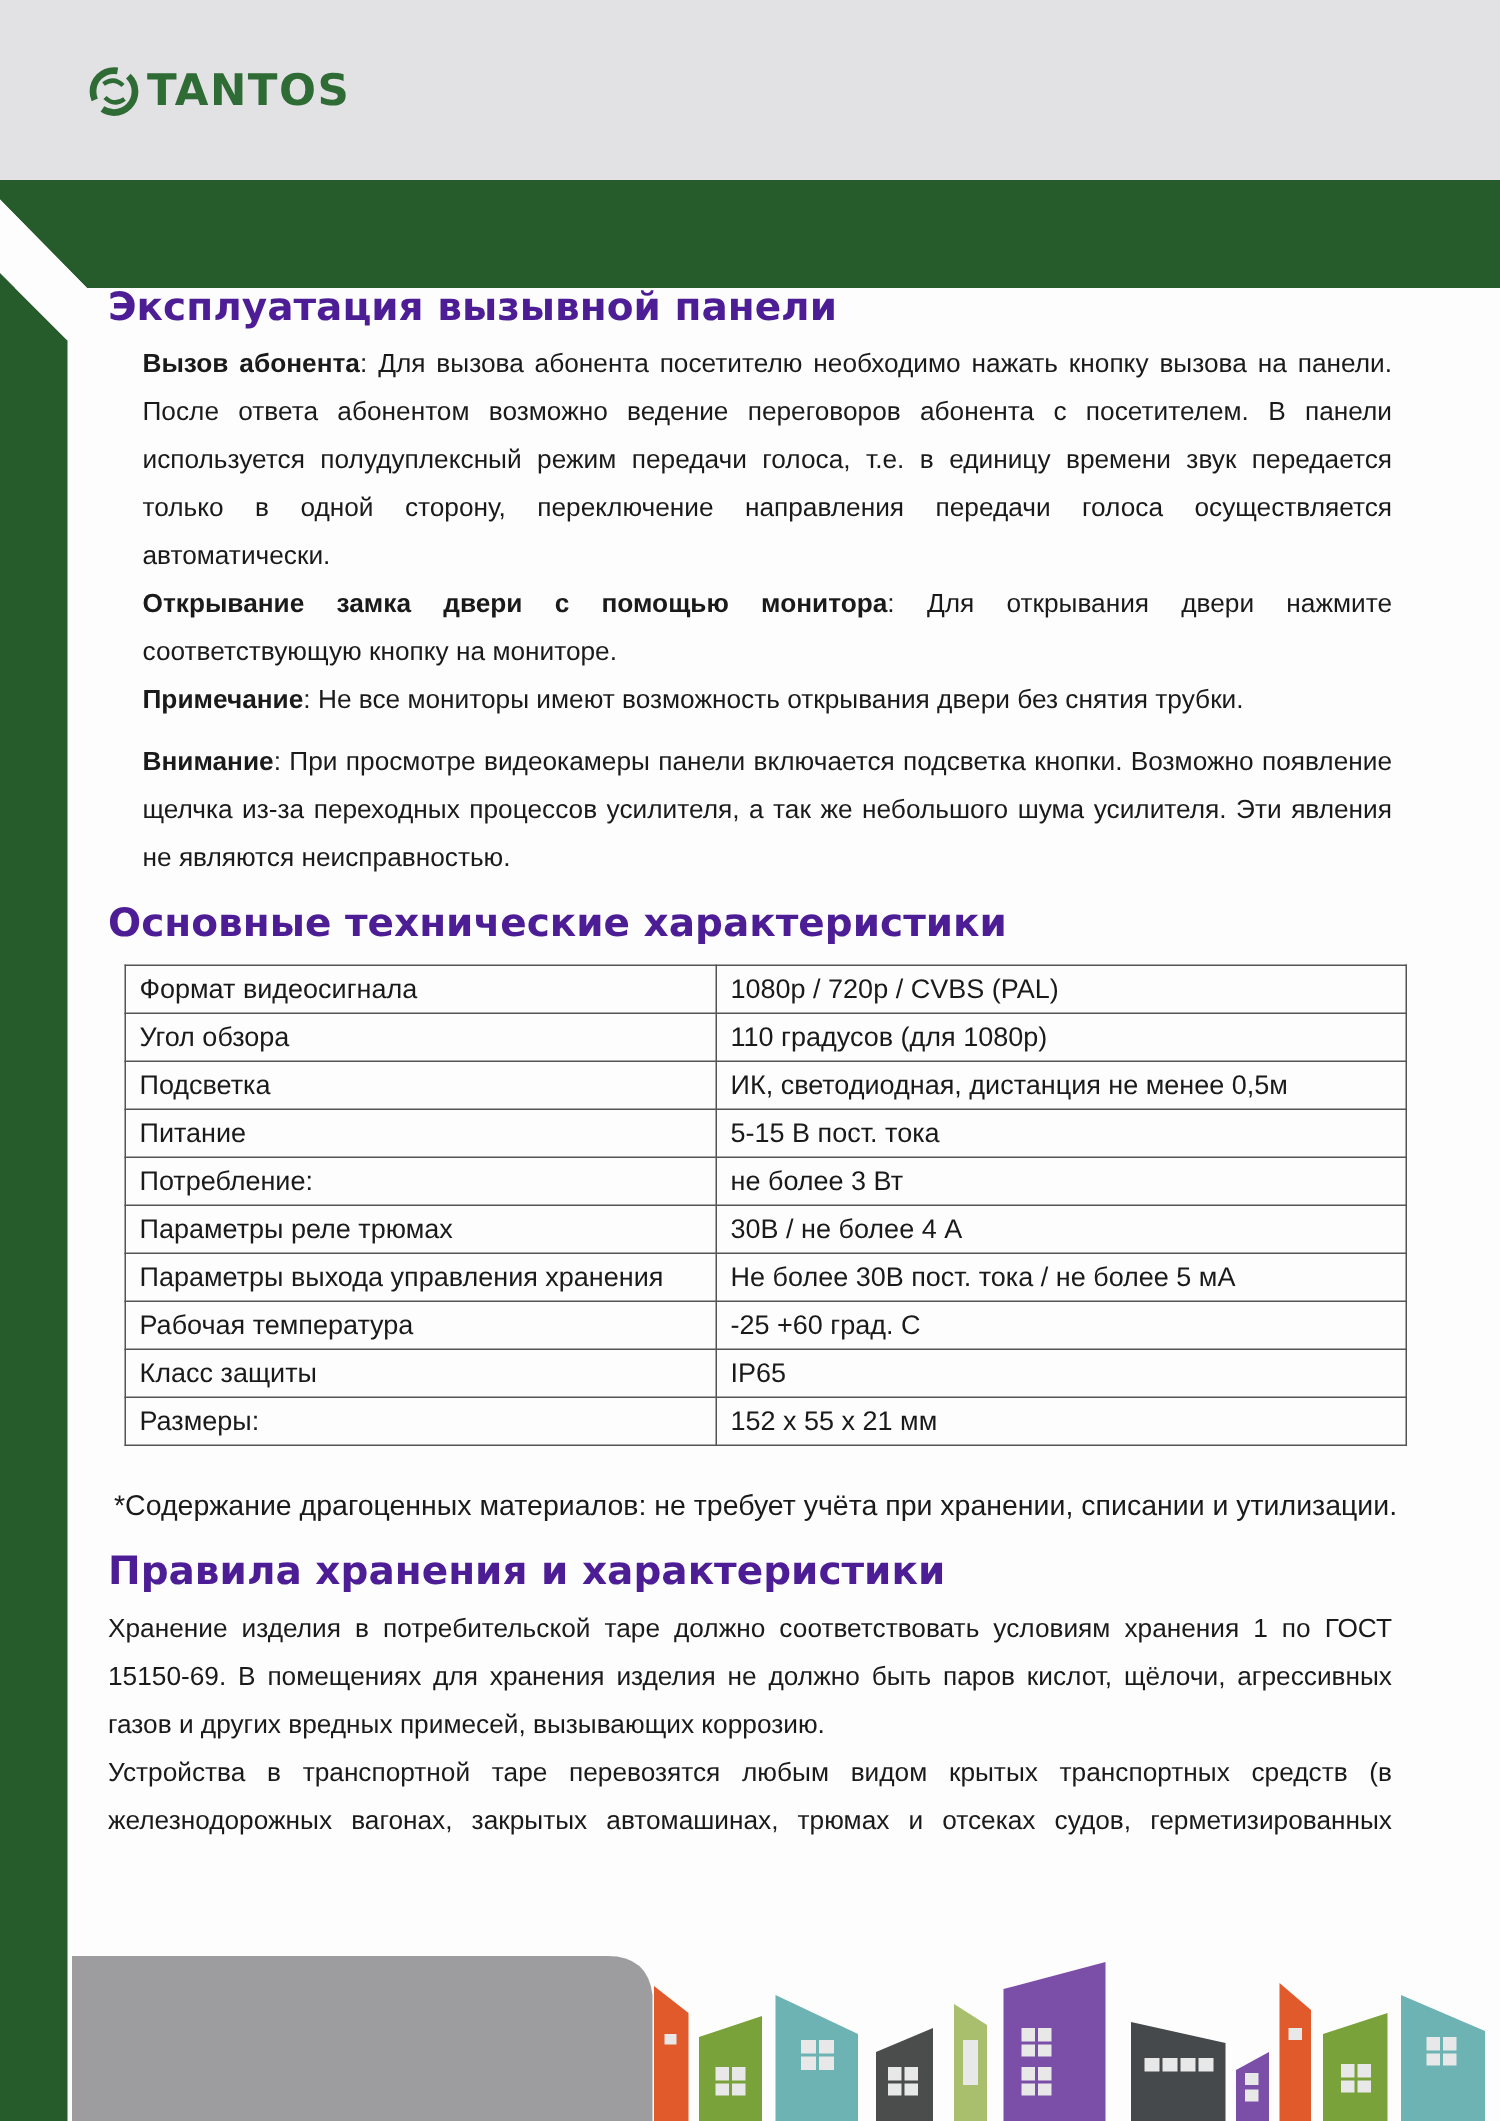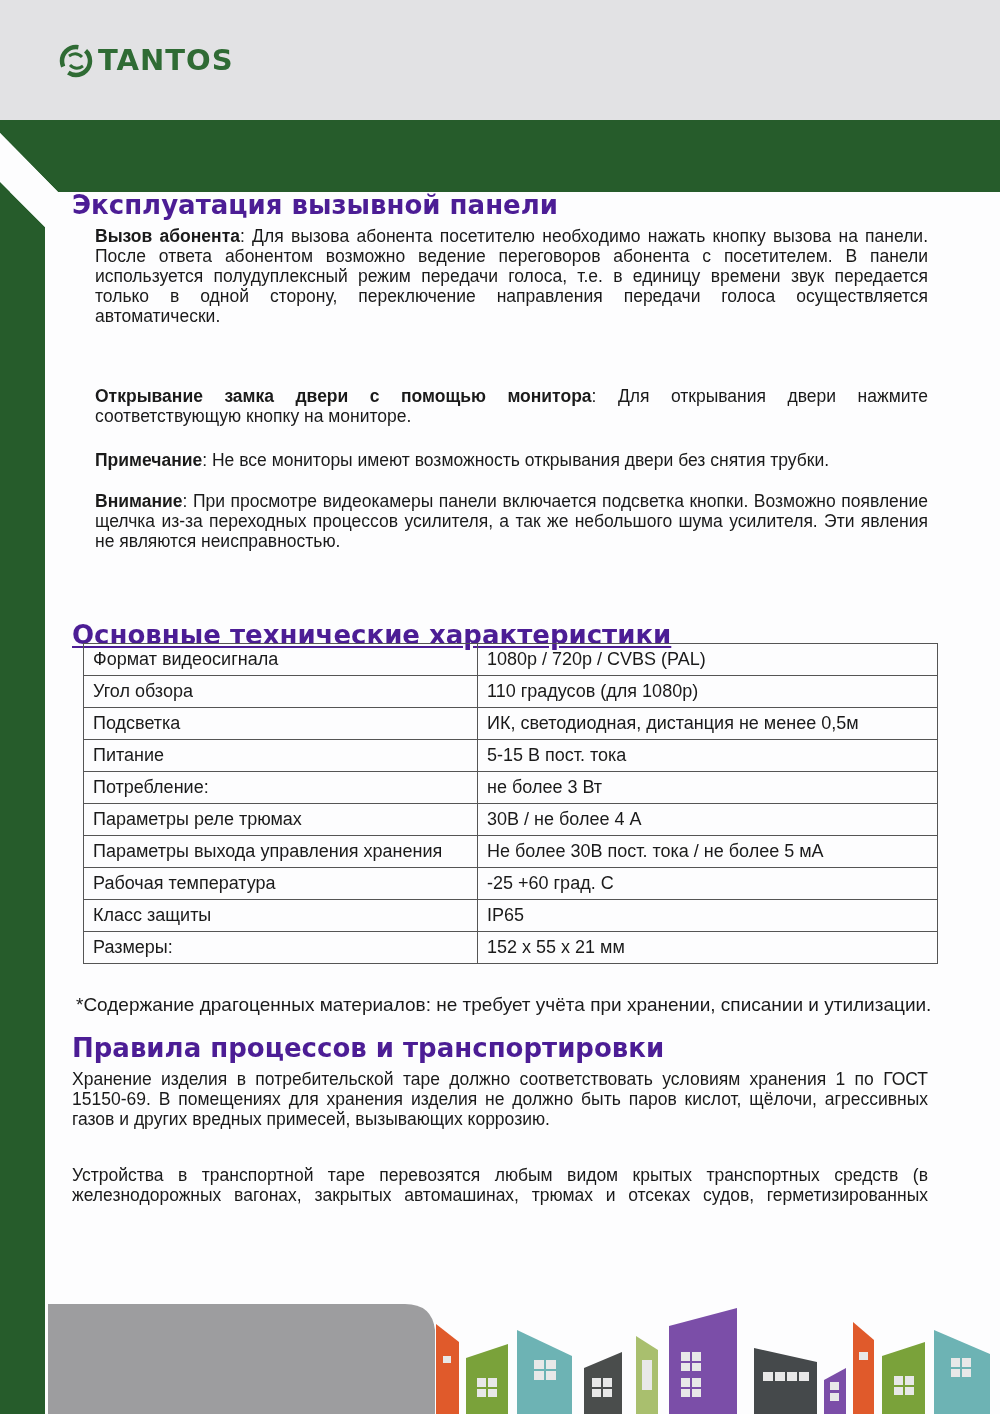--- a/index.html
+++ b/index.html
@@ -23,21 +23,21 @@
       font-size: 29px; letter-spacing: 1px; color: #2f6b34;
     }
     .deco-svg { position: absolute; left: 0; top: 120px; }
     .content { position: absolute; left: 0; top: 0; width: 1000px; }
     h2.section {
       position: absolute; margin: 0; font-weight: bold; font-size: 26px;
       font-family: "DejaVu Sans", sans-serif; letter-spacing: 0px; color: #4c1d95;
       white-space: nowrap;
     }
     .para {
-      position: absolute; margin: 0; font-size: 17.5px; line-height: 20px;
+      position: absolute; margin: 0; font-size: 17.5px; line-height: 32px;
       text-align: justify; color: #1a1a1a;
     }
     .para b { font-weight: bold; }
     table.specs {
       position: absolute; left: 83px; top: 643px; width: 855px;
       border-collapse: collapse; font-size: 18px; color: #1a1a1a;
     }
     table.specs td {
       border: 1.5px solid #555; height: 31px; padding: 0 0 0 9px;
       vertical-align: middle;
@@ -74,21 +74,21 @@
   <h2 class="section" style="left:72px; top:190px;">Эксплуатация вызывной панели</h2>
 
   <p class="para" style="left:95px; top:226px; width:833px;"><b>Вызов абонента</b><span>: Для вызова абонента посетителю необходимо нажать кнопку вызова на панели. После ответа абонентом возможно ведение переговоров абонента с посетителем. В панели используется полудуплексный режим передачи голоса, т.е. в единицу времени звук передается только в одной сторону, переключение направления передачи голоса осуществляется автоматически.</span></p>
 
   <p class="para" style="left:95px; top:386px; width:833px;"><b>Открывание замка двери с помощью монитора</b><span>: Для открывания двери нажмите соответствующую кнопку на мониторе.</span></p>
 
   <p class="para" style="left:95px; top:450px; width:833px; text-align:left;"><b>Примечание</b><span>: Не все мониторы имеют возможность открывания двери без снятия трубки.</span></p>
 
   <p class="para" style="left:95px; top:491px; width:833px;"><b>Внимание</b><span>: При просмотре видеокамеры панели включается подсветка кнопки. Возможно появление щелчка из-за переходных процессов усилителя, а так же небольшого шума усилителя. Эти явления не являются неисправностью.</span></p>
 
-  <h2 class="section" style="left:72px; top:620px;text-decoration:underline;">Основные технические характеристики</h2>
+  <h2 class="section" style="left:72px; top:601px;">Основные технические характеристики</h2>
 
   <table class="specs">
     <tbody>
       <tr>
           <td class="k">Формат видеосигнала</td>
           <td>1080p / 720p / CVBS (PAL)</td>
         </tr>
       <tr>
           <td class="k">Угол обзора</td>
           <td>110 градусов (для 1080p)</td>
@@ -123,21 +123,21 @@
         </tr>
       <tr>
           <td class="k">Размеры:</td>
           <td>152 x 55 x 21 мм</td>
         </tr>
     </tbody>
   </table>
 
   <p class="footnote">*Содержание драгоценных материалов: не требует учёта при хранении, списании и утилизации.</p>
 
-  <h2 class="section" style="left:72px; top:1033px;">Правила процессов и транспортировки</h2>
+  <h2 class="section" style="left:72px; top:1033px;">Правила хранения и характеристики</h2>
 
   <p class="para" style="left:72px; top:1069px; width:856px;">Хранение изделия в потребительской таре должно соответствовать условиям хранения 1 по ГОСТ 15150-69. В помещениях для хранения изделия не должно быть паров кислот, щёлочи, агрессивных газов и других вредных примесей, вызывающих коррозию.</p>
   <p class="para" style="left:72px; top:1165px; width:856px; text-align-last:justify;">Устройства в транспортной таре перевозятся любым видом крытых транспортных средств (в железнодорожных вагонах, закрытых автомашинах, трюмах и отсеках судов, герметизированных</p>
 </div>
 
 <svg class="city" width="1000" height="124" viewBox="0 0 1000 124">
 
   <path d="M48 14 L405 14 Q432 14 435 40 L435 124 L48 124 Z" fill="#9d9d9f"></path>
 
   <polygon points="436,34 459,52 459,124 436,124" fill="#e05a2b"></polygon>

